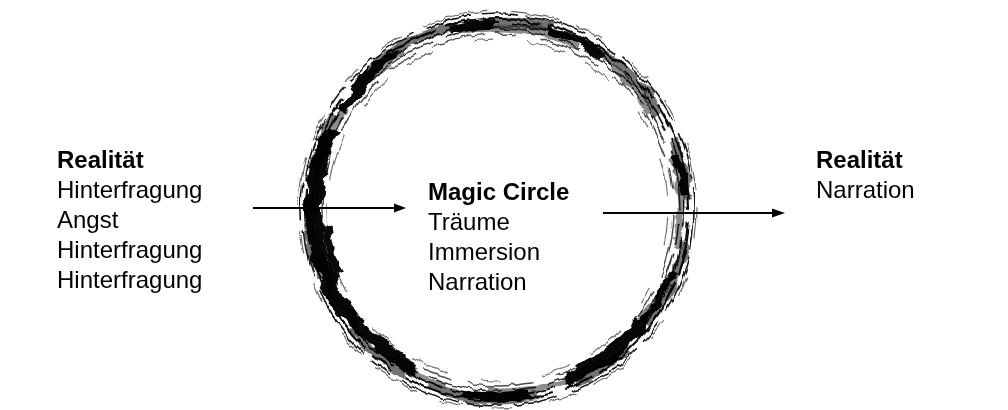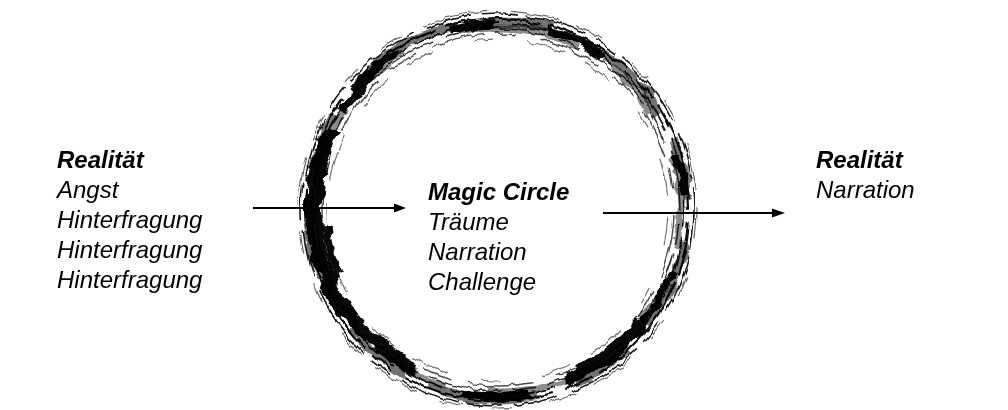--- a/index.html
+++ b/index.html
@@ -5,21 +5,20 @@
   :root { --ink: #000000; --bg: #ffffff; }
   * { margin: 0; padding: 0; box-sizing: border-box; }
   html, body { background: var(--bg); }
   body { font-family: "Liberation Sans", sans-serif; }
   .canvas {
     position: relative;
     width: 1008px;
     height: 410px;
     background: var(--bg);
     overflow: hidden;
-    font-style: italic;
   }
   .brush-circle {
     position: absolute;
     left: 273px;
     top: -15px;
     width: 450px;
     height: 450px;
     z-index: 1;
   }
   .arrows-layer {
@@ -99,31 +98,31 @@
       <polygon points="406,208 394,203.5 394,212.5" fill="var(--ink)"></polygon>
     </g>
     <g>
       <line x1="603" y1="213" x2="773" y2="213" stroke="var(--ink)" stroke-width="1.8"></line>
       <polygon points="785,213 772,208.5 772,217.5" fill="var(--ink)"></polygon>
     </g>
   </svg>
 
   <div class="text-block block-left">
     <div class="block-title">Realität</div>
+    <div>Hinterfragung</div>
     <div>Angst</div>
-    <div>Hinterfragung</div>
     <div>Hinterfragung</div>
     <div>Hinterfragung</div>
   </div>
 
   <div class="text-block block-center">
     <div class="block-title">Magic Circle</div>
     <div>Träume</div>
+    <div>Immersion</div>
     <div>Narration</div>
-    <div>Challenge</div>
   </div>
 
   <div class="text-block block-right">
     <div class="block-title">Realität</div>
     <div>Narration</div>
   </div>
 
 </div>
 
 </body></html>

